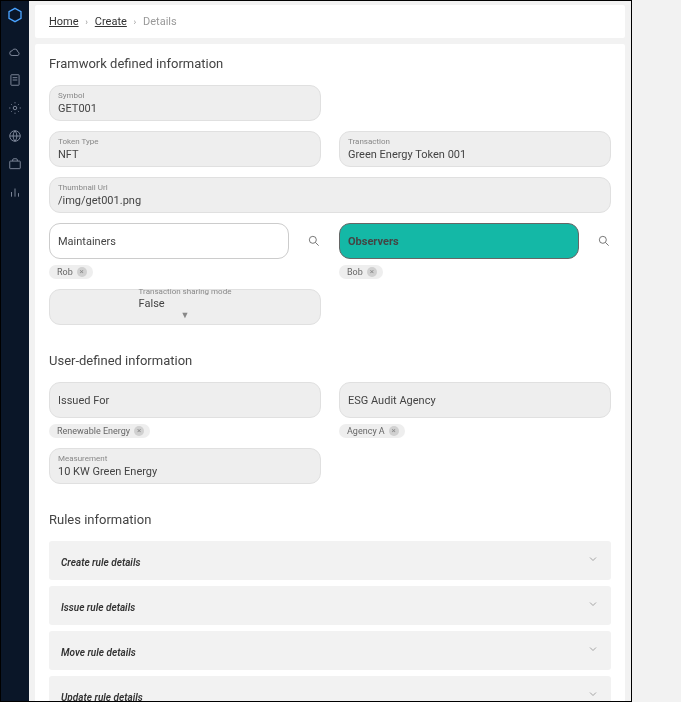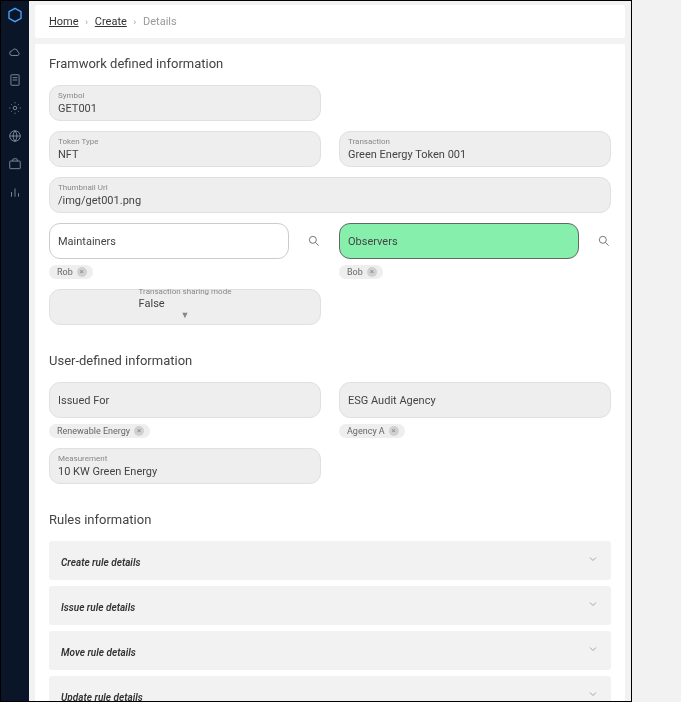--- a/index.html
+++ b/index.html
@@ -14,21 +14,21 @@
 .breadcrumb-bar .bc-link { color: #333; text-decoration: underline; cursor: pointer; }
 .breadcrumb-bar .bc-sep { color: #999; margin: 0 4px; font-size: 9px; }
 .breadcrumb-bar .bc-current { color: #999; }
 .content-card { background: #fff; padding: 12px 14px 14px 14px; border-radius: 2px; }
 .section-title { font-size: 13px; color: #444; margin-bottom: 14px; }
 .row { display: flex; gap: 18px; margin-bottom: 10px; }
 .col { flex: 1; min-width: 0; }
 .col-half { width: calc(50% - 9px); }
 .field { position: relative; background: #eeeeee; border: 1px solid #e0e0e0; border-radius: 11px; padding: 4px 8px 4px 8px; height: 36px; display: flex; flex-direction: column; justify-content: center; }
 .field.white { background: #fff; border: 1px solid #ccc; }
-.field.active { background: #86efac; border: 1px solid #666; }
+.field.active { background: #14b8a6; border: 1px solid #666; font-weight: bold; }
 .field .fl-label { font-size: 8px; color: #888; line-height: 1; margin-bottom: 2px; }
 .field .fl-value { font-size: 11px; color: #444; border: none; background: transparent; outline: none; width: 100%; }
 .field.single { font-size: 11px; color: #444; }
 .field-with-search { display: flex; align-items: center; gap: 18px; }
 .field-with-search .field { flex: 1; }
 .search-ic { width: 14px; height: 14px; color: #666; flex-shrink: 0; cursor: pointer; }
 .chips { margin-top: 6px; display: flex; gap: 4px; flex-wrap: wrap; }
 .chip { background: #eeeeee; border-radius: 10px; padding: 2px 6px 2px 8px; font-size: 9px; color: #666; display: inline-flex; align-items: center; gap: 4px; }
 .chip .chip-x { width: 10px; height: 10px; border-radius: 50%; background: #d0d0d0; display: inline-flex; align-items: center; justify-content: center; font-size: 8px; color: #888; cursor: pointer; line-height:1; }
 .select-field { display: flex; justify-content: flex-end; align-items: center; }

